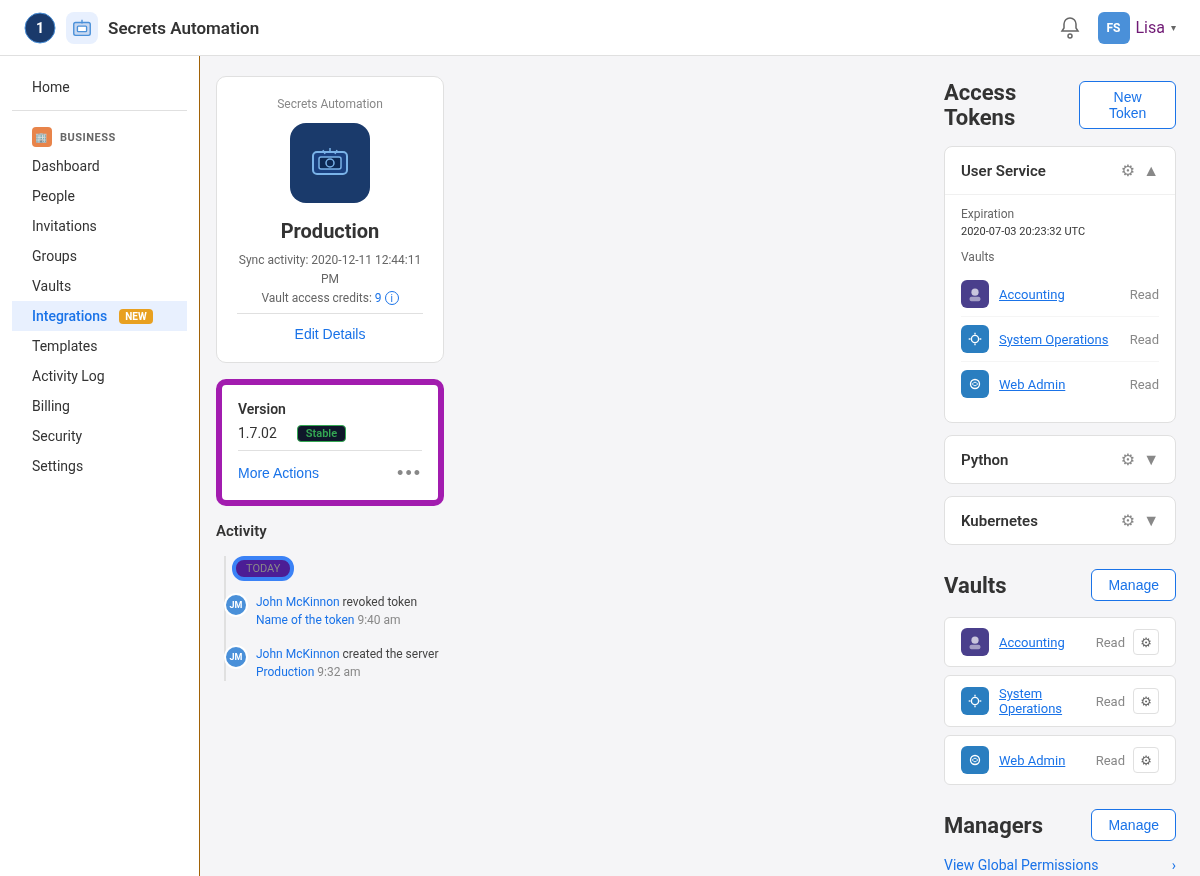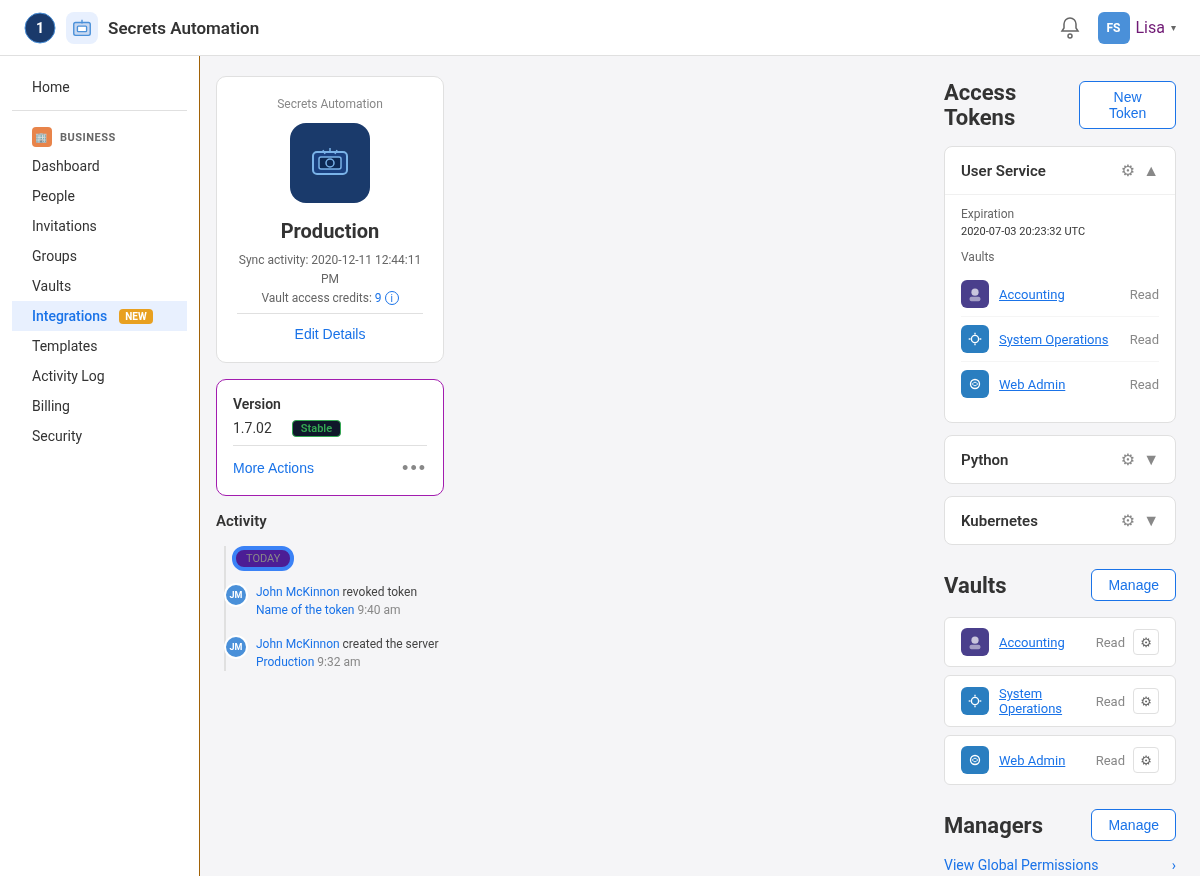--- a/index.html
+++ b/index.html
@@ -36,21 +36,21 @@
     .server-card { background: #fff; border: 1px solid #e0e0e0; border-radius: 10px; padding: 20px; text-align: center; margin-bottom: 16px; }
     .server-card-label { font-size: 12px; color: #888; margin-bottom: 12px; }
     .server-icon { width: 80px; height: 80px; background: #1a3a6b; border-radius: 16px; margin: 0 auto 16px; display: flex; align-items: center; justify-content: center; }
     .server-name { font-size: 20px; font-weight: 700; color: #333; margin-bottom: 8px; }
     .server-meta { font-size: 12px; color: #666; line-height: 1.6; }
     .server-meta a { color: #1a73e8; text-decoration: none; }
     .info-icon { display: inline-block; width: 14px; height: 14px; border: 1px solid #1a73e8; border-radius: 50%; color: #1a73e8; font-size: 10px; text-align: center; line-height: 13px; cursor: pointer; }
     .edit-details { border-top: 1px solid #e0e0e0; padding-top: 12px; margin-top: 4px; }
     .edit-details-btn { color: #1a73e8; background: none; border: none; cursor: pointer; font-size: 14px; }
 
-    .version-card { background: #fff; border: 1px solid #a21caf; border-radius: 10px; padding: 16px; margin-bottom: 16px; }
+    .version-card { background: #fff; border: 6px solid #a21caf; border-radius: 10px; padding: 16px; margin-bottom: 16px; }
     .version-label { font-size: 14px; font-weight: 600; color: #333; margin-bottom: 8px; }
     .version-value { font-size: 14px; color: #333; display: flex; align-items: center; gap: 20px; }
     .stable-badge { background: #0f172a; border: 1.5px solid #34a853; color: #34a853; font-size: 11px; font-weight: 600; padding: 1px 8px; border-radius: 4px; }
     .more-actions { display: flex; align-items: center; justify-content: space-between; padding-top: 12px; margin-top: 8px; border-top: 1px solid #e0e0e0; }
     .more-actions-btn { color: #1a73e8; background: none; border: none; cursor: pointer; font-size: 14px; }
     .dots-btn { color: #888; background: none; border: none; cursor: pointer; font-size: 18px; letter-spacing: 2px; }
 
     .activity-section { }
     .activity-title { font-size: 15px; font-weight: 600; color: #333; margin-bottom: 16px; }
     .activity-timeline { position: relative; padding-left: 20px; }
@@ -174,20 +174,23 @@
     </div>
     <div class="sidebar-item">
       <span>Activity Log</span>
     </div>
     <div class="sidebar-item">
       <span>Billing</span>
     </div>
     <div class="sidebar-item">
       <span>Security</span>
     </div>
+    <div class="sidebar-item">
+      <span>Settings</span>
+    </div>
   </nav>
 
   <aside class="left-panel">
 
     <div class="server-card">
       <div class="server-card-label">Secrets Automation</div>
       <div class="server-icon">
         <svg width="50" height="50" viewBox="0 0 50 50" fill="none">
           <rect x="8" y="14" width="34" height="22" rx="4" stroke="#7ab3e8" stroke-width="2" fill="#1a4080"></rect>
           <rect x="14" y="19" width="22" height="12" rx="2" stroke="#7ab3e8" stroke-width="1.5" fill="#0d2a55"></rect>

